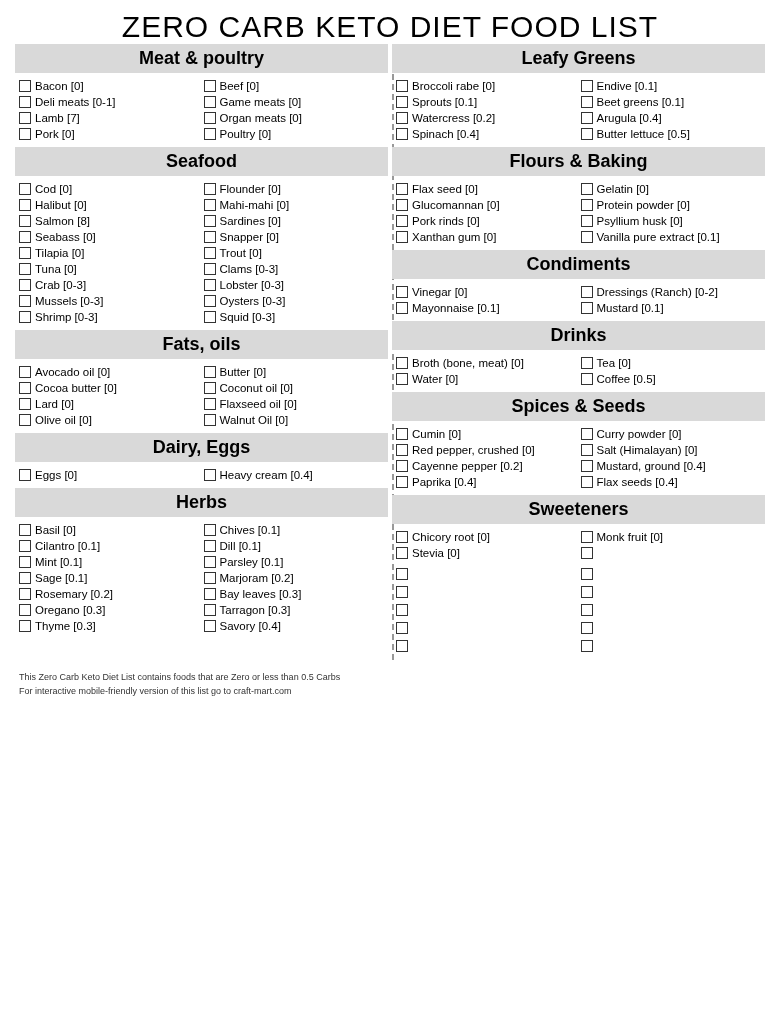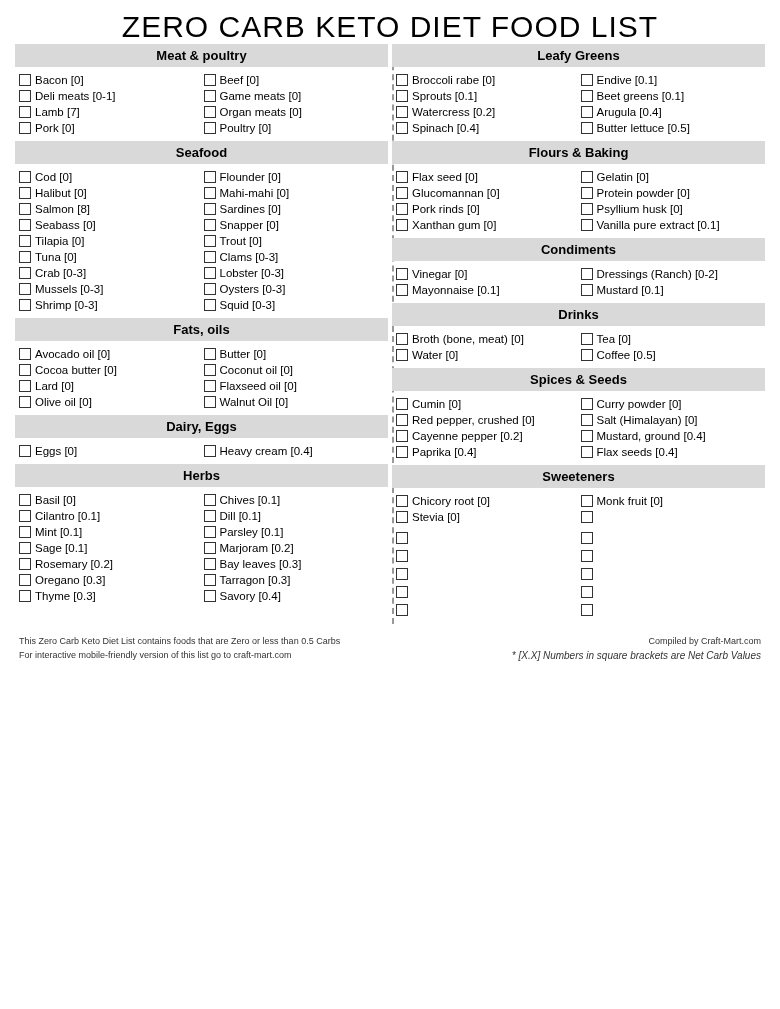--- a/index.html
+++ b/index.html
@@ -28,21 +28,21 @@
       border-left: 2px dashed #999;
       margin: 0 4px;
     }
     .column {
       display: flex;
       flex-direction: column;
     }
     .section-header {
       background: #d9d9d9;
       text-align: center;
-      font-size: 13px;
+      font-size: 18px;
       font-weight: 600;
       padding: 4px 0;
       margin-bottom: 3px;
     }
     .items-grid {
       display: grid;
       grid-template-columns: 1fr 1fr;
       gap: 1px 4px;
       padding: 2px 4px 6px 4px;
     }
@@ -522,17 +522,13 @@
         </div>
       </div>
     </div>
 </div>
 
 <div style="display:grid; grid-template-columns:1fr 1fr; gap:8px; margin-top:4px;">
   <div class="footer-left">
     <div>This Zero Carb Keto Diet List contains foods that are Zero or less than 0.5 Carbs</div>
     <div style="margin-top:4px;">For interactive mobile-friendly version of this list go to craft-mart.com</div>
   </div>
-  <div class="footer-right">
-    <div>Compiled by Craft-Mart.com</div>
-    <div class="footer-note">* [X.X] Numbers in square brackets are Net Carb Values</div>
-  </div>
 </div>
 
 </body></html>

